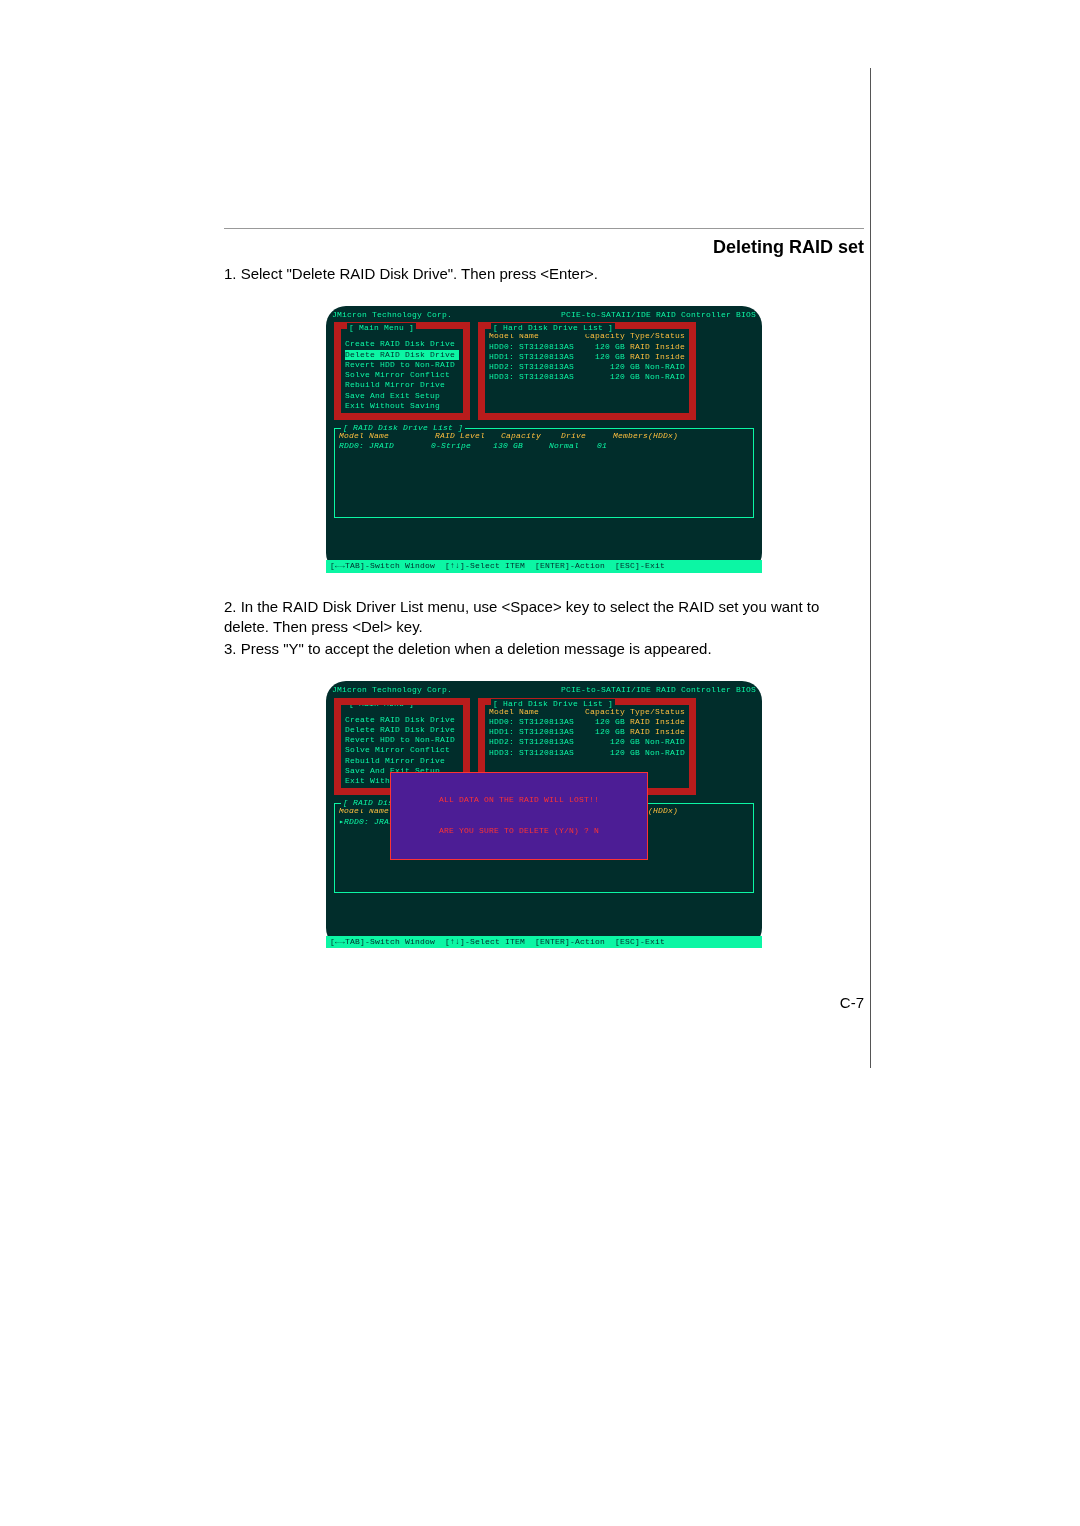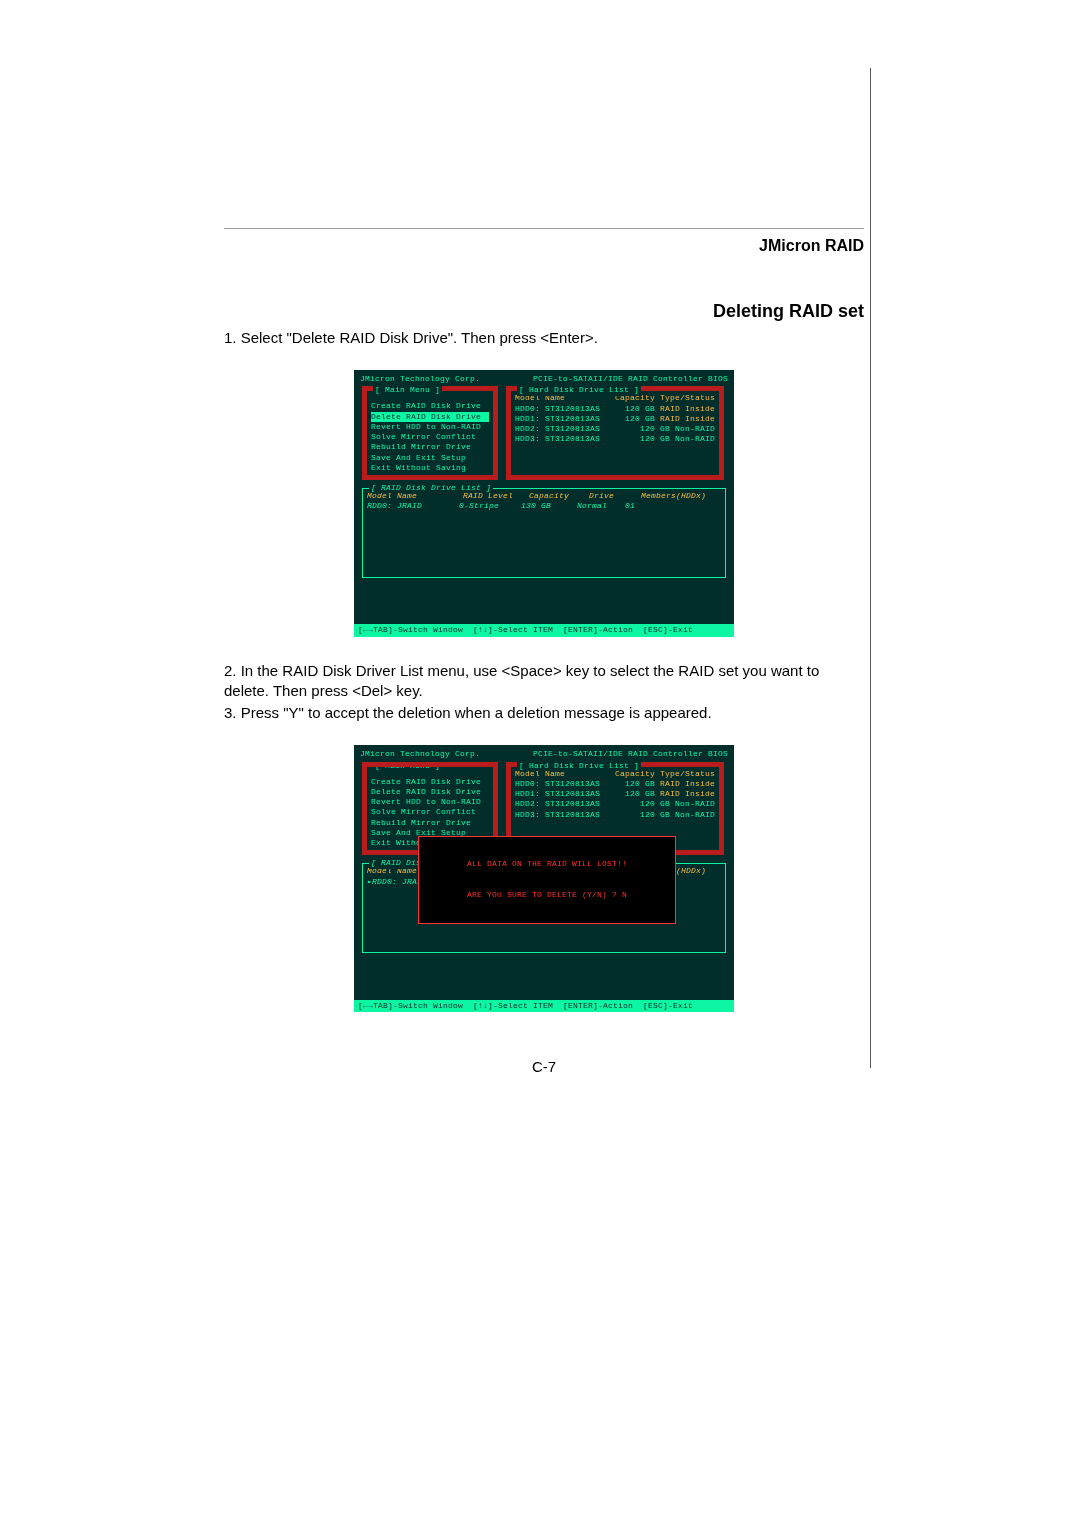--- a/index.html
+++ b/index.html
@@ -37,46 +37,47 @@
     font-size:18px;
     margin-bottom:6px;
     text-align:right;
   }
   .body-text{
     font-size:15px;
     line-height:1.35;
     margin:2px 0;
   }
   .page-num{
-    text-align:center;
+    text-align:right;
     font-size:15px;
     margin-top:46px;
   }
   
   .bios{
-    width:380px;
+    width:436px;
     margin:22px auto 24px;
     background:#012d2b;
     color:#0cf6a4;
     font-family:"Courier New",monospace;
     font-size:8px;
     line-height:1.28;
     position:relative;
     letter-spacing:0.2px;
     padding:4px 6px 0;
     box-sizing:border-box;
+    border-radius:20px;
   }
   .bios .topline{display:flex;justify-content:space-between;white-space:pre}
   .bios-body{
     min-height:222px;
     padding:2px 2px 4px;
   }
   .row2{display:flex;gap:8px}
   .box{
-    border:5px solid #b91c1c;
+    border:7px solid #b91c1c;
     padding:2px 4px;
     position:relative;
     box-sizing:border-box;
   }
   .box-title{
     position:absolute;
     top:-6px;
     left:6px;
     background:#012d2b;
     padding:0 2px;
@@ -106,21 +107,21 @@
     margin:12px -6px;
   }
   .hdd-row{display:flex;justify-content:space-between;white-space:pre}
   .raid-inside{color:#ffbf3f}
   .overlay-delete{
     position:absolute;
     left:58px;
     top:76px;
     width:248px;
     border:1px solid #f33;
-    background:#000000;
+    background:#4c1d95;
     color:#f33;
     padding:2px 4px;
     z-index:5;
     text-align:center;
     white-space:pre;
   }
   .raid-row.marked::before{
     content:"▸ ";
     color:#0cf6a4;
   }
@@ -136,21 +137,20 @@
     border-left:1px solid #555;
   }
 </style>
 </head>
 <body>
 
 <div class="sheet">
   <div class="right-rule"></div>
   <div class="content-area">
     <div class="hr"></div>
-    <div class="header-right">JMicron RAID</div>
 
     <div class="section-title">Deleting RAID set</div>
     <div class="body-text">1. Select "Delete RAID Disk Drive". Then press &lt;Enter&gt;.</div>
 
     <div class="bios">
       <div class="topline">
         <span>JMicron Technology Corp.</span>
         <span>PCIE-to-SATAII/IDE RAID Controller BIOS</span>
       </div>
       <div class="bios-body">

